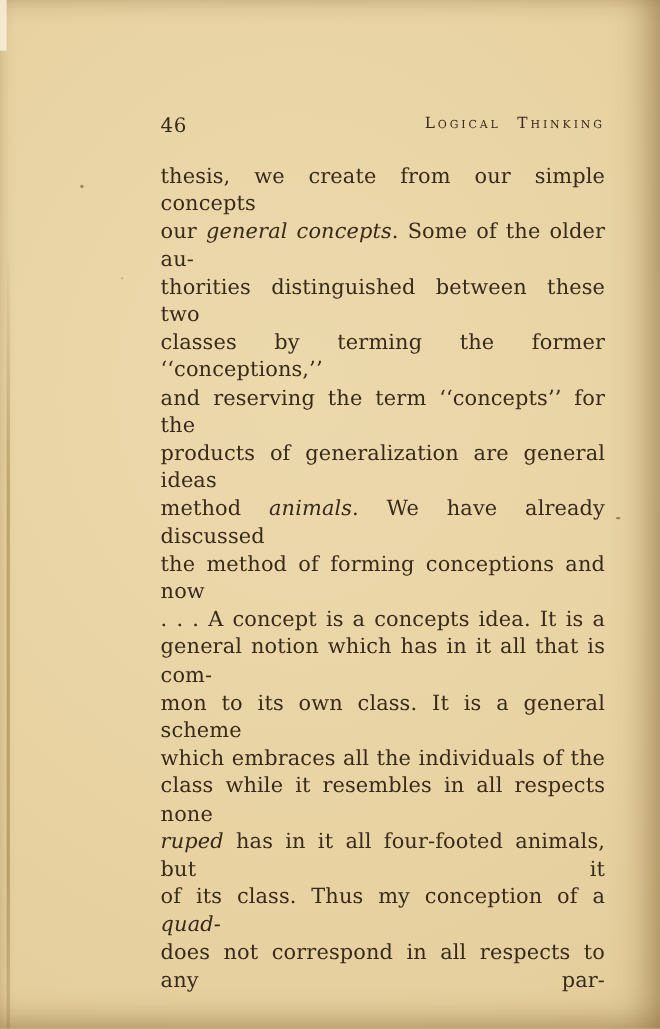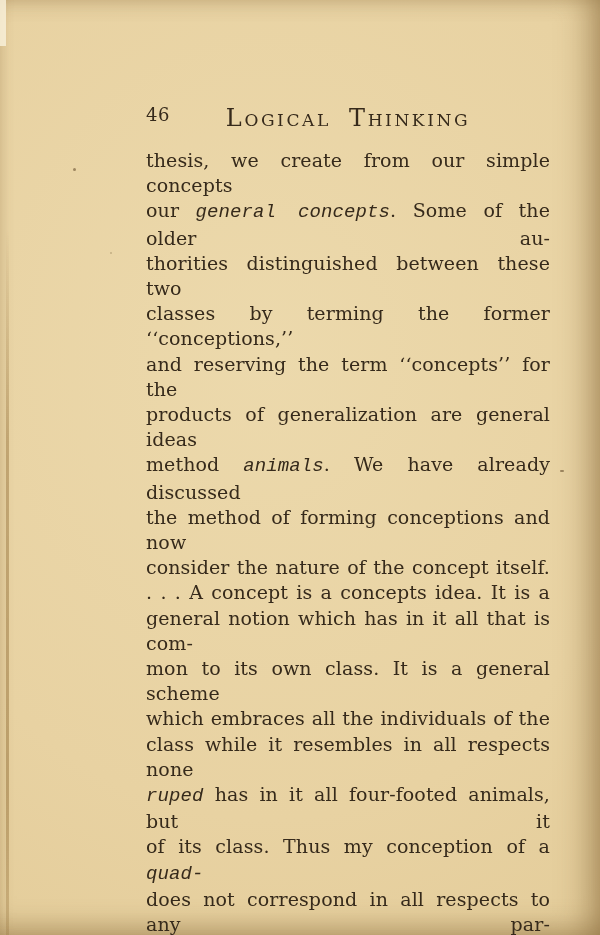--- a/index.html
+++ b/index.html
@@ -40,39 +40,39 @@
 
   .page-header{
     position:absolute;left:146px;top:104px;width:404px;height:22px;
   }
   .page-number{
     position:absolute;left:0;top:0;
     font-size:18px;letter-spacing:.5px;
   }
   .running-title{
     position:absolute;left:0;right:0;top:0;
-    text-align:center;
+    text-align:right;
     font-variant:small-caps;
-    font-size:24px;
+    font-size:14px;
     letter-spacing:2.6px;
     word-spacing:8px;
   }
 
   .page-body{
     position:absolute;left:146px;top:148px;width:404px;
     font-size:19px;
     line-height:25.2px;
     letter-spacing:.1px;
   }
   .line{
     text-align:justify;
     text-align-last:justify;
     white-space:normal;
   }
-  .it{font-style:italic;font-family:Liberation Mono, monospace;}
+  .it{font-style:italic;}
 </style>
 </head>
 <body>
 
 <div class="book-page">
   <div class="corner-light"></div>
   <div class="gutter-crease"></div>
   <div class="speck s1"></div>
   <div class="speck s2"></div>
   <div class="speck s3"></div>
@@ -84,21 +84,20 @@
 
   <div class="page-body">
       <div class="line"><span>thesis, we create from our simple concepts</span></div>
       <div class="line"><span>our </span><span class="it">general concepts</span><span>. Some of the older au-</span></div>
       <div class="line"><span>thorities distinguished between these two</span></div>
       <div class="line"><span>classes by terming the former ‘‘conceptions,’’</span></div>
       <div class="line"><span>and reserving the term ‘‘concepts’’ for the</span></div>
       <div class="line"><span>products of generalization are general ideas</span></div>
       <div class="line"><span>method </span><span class="it">animals</span><span>. We have already discussed</span></div>
       <div class="line"><span>the method of forming conceptions and now</span></div>
-      <div class="line"><span>consider the nature of the concept itself.</span></div>
       <div class="line"><span>. . . A concept is a concepts idea. It is a</span></div>
       <div class="line"><span>general notion which has in it all that is com-</span></div>
       <div class="line"><span>mon to its own class. It is a general scheme</span></div>
       <div class="line"><span>which embraces all the individuals of the</span></div>
       <div class="line"><span>class while it resembles in all respects none</span></div>
       <div class="line"><span class="it">ruped</span><span> has in it all four-footed animals, but it</span></div>
       <div class="line"><span>of its class. Thus my conception of a </span><span class="it">quad-</span></div>
       <div class="line"><span>does not correspond in all respects to any par-</span></div>
     </div>
 </div>

